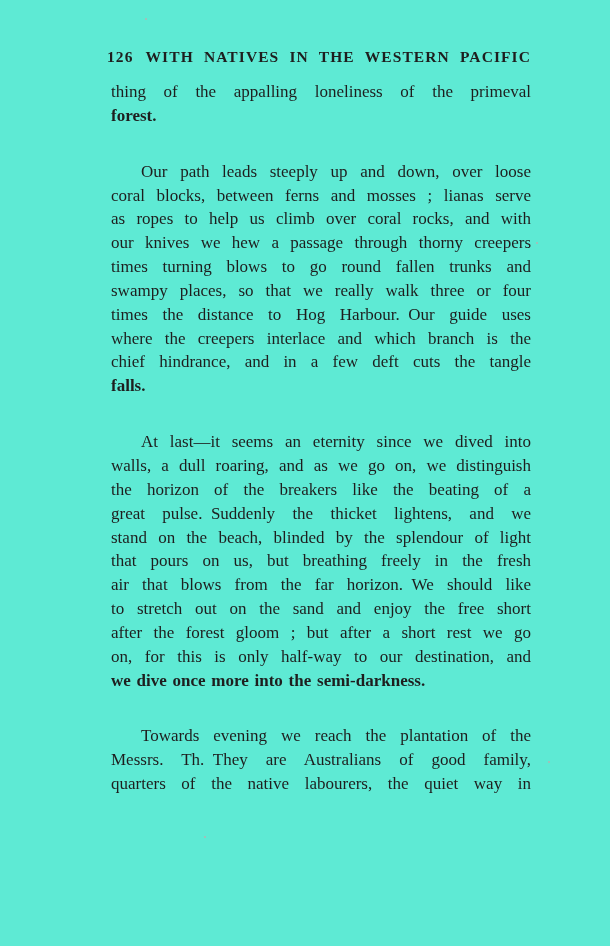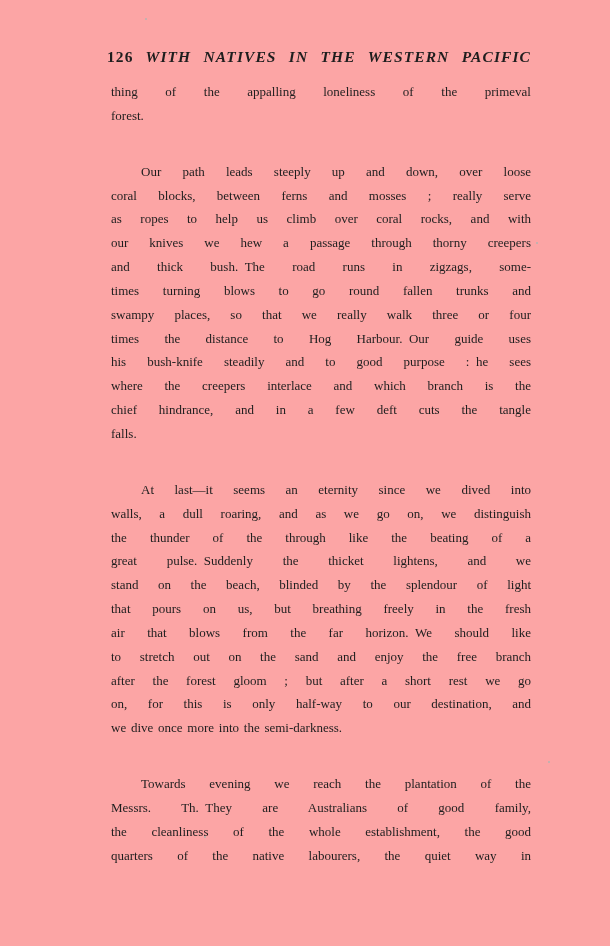--- a/index.html
+++ b/index.html
@@ -4,21 +4,21 @@
 <style>
   html, body {
     margin: 0;
     padding: 0;
     background: #ffffff;
   }
   .page {
     position: relative;
     width: 610px;
     height: 946px;
-    background: #fca5a5;
+    background: #5eead4;
     overflow: hidden;
     font-family: "Liberation Serif", "DejaVu Serif", serif;
     color: #1e1e1e;
   }
   .running-header {
     display: flex;
     align-items: baseline;
     margin: 48px 0 0 107px;
     width: 424px;
     font-size: 15.5px;
@@ -27,39 +27,39 @@
     word-spacing: 3px;
     white-space: nowrap;
   }
   .page-number {
     margin-right: 12px;
   }
   .header-title {
     flex: 1;
     text-align: justify;
     text-align-last: justify;
-    font-style: italic;
   }
   .page-body {
     margin: 14px 0 0 111px;
     width: 420px;
-    font-size: 13px;
+    font-size: 17px;
     line-height: 23.85px;
     word-spacing: 1.5px;
   }
   .paragraph {
     margin: 0;
   }
   .line {
     text-align: justify;
     text-align-last: justify;
   }
   .line.para-end {
     text-align: center;
     text-align-last: left;
+    font-weight: bold;
   }
   .line.indent {
     text-indent: 30px;
     margin-top: 32px;
   }
   .speck {
     position: absolute;
     width: 2px;
     height: 2px;
     border-radius: 50%;
@@ -80,49 +80,46 @@
     <span class="header-title">WITH NATIVES IN THE WESTERN PACIFIC</span>
   </div>
 
   <div class="page-body">
       <div class="paragraph">
         <div class="line">thing of the appalling loneliness of the primeval</div>
         <div class="line para-end">forest.</div>
       </div>
       <div class="paragraph">
         <div class="line indent">Our path leads steeply up and down, over loose</div>
-        <div class="line">coral blocks, between ferns and mosses ; really serve</div>
+        <div class="line">coral blocks, between ferns and mosses ; lianas serve</div>
         <div class="line">as ropes to help us climb over coral rocks, and with</div>
         <div class="line">our knives we hew a passage through thorny creepers</div>
-        <div class="line">and thick bush. The road runs in zigzags, some-</div>
         <div class="line">times turning blows to go round fallen trunks and</div>
         <div class="line">swampy places, so that we really walk three or four</div>
         <div class="line">times the distance to Hog Harbour. Our guide uses</div>
-        <div class="line">his bush-knife steadily and to good purpose : he sees</div>
         <div class="line">where the creepers interlace and which branch is the</div>
         <div class="line">chief hindrance, and in a few deft cuts the tangle</div>
         <div class="line para-end">falls.</div>
       </div>
       <div class="paragraph">
         <div class="line indent">At last—it seems an eternity since we dived into</div>
         <div class="line">walls, a dull roaring, and as we go on, we distinguish</div>
-        <div class="line">the thunder of the through like the beating of a</div>
+        <div class="line">the horizon of the breakers like the beating of a</div>
         <div class="line">great pulse. Suddenly the thicket lightens, and we</div>
         <div class="line">stand on the beach, blinded by the splendour of light</div>
         <div class="line">that pours on us, but breathing freely in the fresh</div>
         <div class="line">air that blows from the far horizon. We should like</div>
-        <div class="line">to stretch out on the sand and enjoy the free branch</div>
+        <div class="line">to stretch out on the sand and enjoy the free short</div>
         <div class="line">after the forest gloom ; but after a short rest we go</div>
         <div class="line">on, for this is only half-way to our destination, and</div>
         <div class="line para-end">we dive once more into the semi-darkness.</div>
       </div>
       <div class="paragraph">
         <div class="line indent">Towards evening we reach the plantation of the</div>
         <div class="line">Messrs. Th. They are Australians of good family,</div>
-        <div class="line">the cleanliness of the whole establishment, the good</div>
         <div class="line">quarters of the native labourers, the quiet way in</div>
       </div>
     </div>
 
   <div class="speck s1"></div>
   <div class="speck s2"></div>
   <div class="speck s3"></div>
   <div class="speck s4"></div>
 
 </div>

